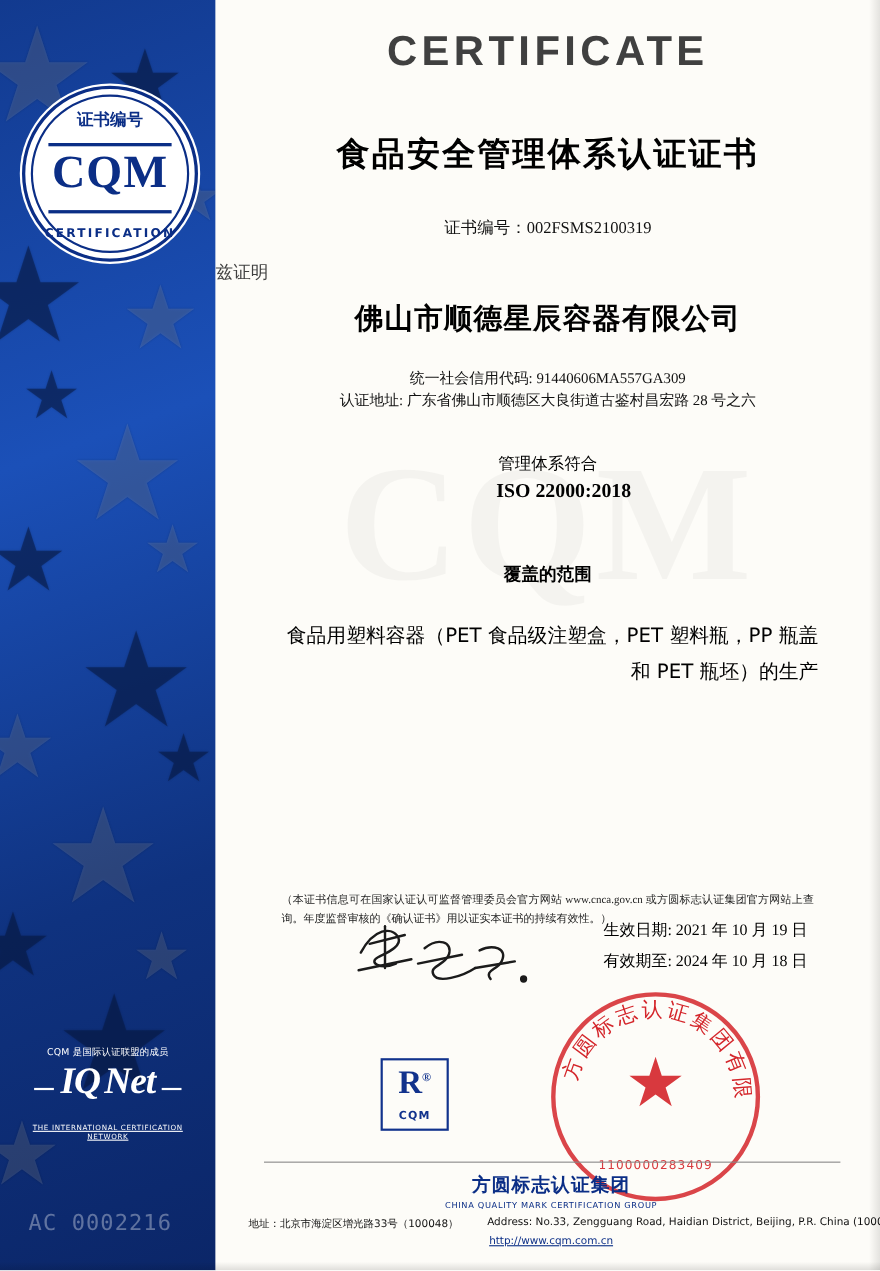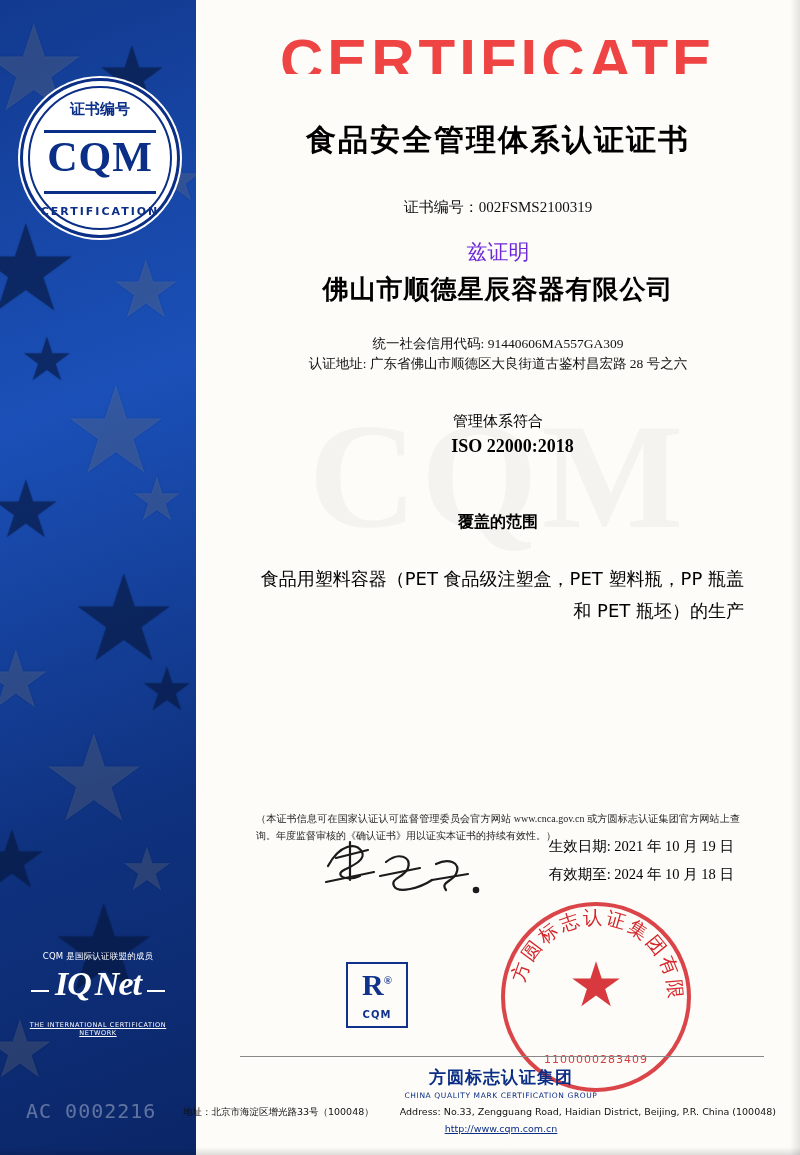--- a/index.html
+++ b/index.html
@@ -162,23 +162,23 @@
     height: 1155px;
     background: #fdfcf8;
   }
   .watermark-top {
     position: absolute;
     top: 26px;
     left: 0; right: 0;
     text-align: center;
     font-family: "Liberation Sans", sans-serif;
     font-weight: bold;
-    font-size: 60px;
+    font-size: 38px;
     letter-spacing: 4px;
-    color: #ef4444;
+    color: #404040;
     white-space: nowrap;
   }
   .watermark-top::after {
     content: "";
     position: absolute;
     left: 40px; right: 40px;
     top: 48px;
     height: 10px;
     background: #fdfcf8;
   }
@@ -212,23 +212,23 @@
     left: 0; right: 0;
     text-align: center;
     font-size: 15px;
     color: #111;
     font-family: "Liberation Serif", serif;
   }
   .hereby {
     position: absolute;
     top: 238px;
     left: 0; right: 0;
-    text-align: center;
-    font-size: 21px;
-    color: #6d28d9;
+    text-align: left;
+    font-size: 16px;
+    color: #404040;
     font-family: "DejaVu Sans", sans-serif;
   }
   .company {
     position: absolute;
     top: 272px;
     left: 0; right: 0;
     text-align: center;
     font-family: "DejaVu Sans", sans-serif;
     font-weight: bold;
     font-size: 26px;
@@ -421,21 +421,21 @@
     color: #0b2e86;
     letter-spacing: 0.6px;
     margin-top: 2px;
   }
   .footer .addr-row {
     margin-top: 6px;
     font-size: 9.5px;
     color: #111;
     font-family: "DejaVu Sans", sans-serif;
     display: flex;
-    justify-content: flex-end;
+    justify-content: flex-start;
     gap: 26px;
     white-space: nowrap;
   }
   .footer .web {
     margin-top: 4px;
     font-size: 9.5px;
     color: #0b2e86;
     font-family: "DejaVu Sans", sans-serif;
     text-decoration: underline;
   }

